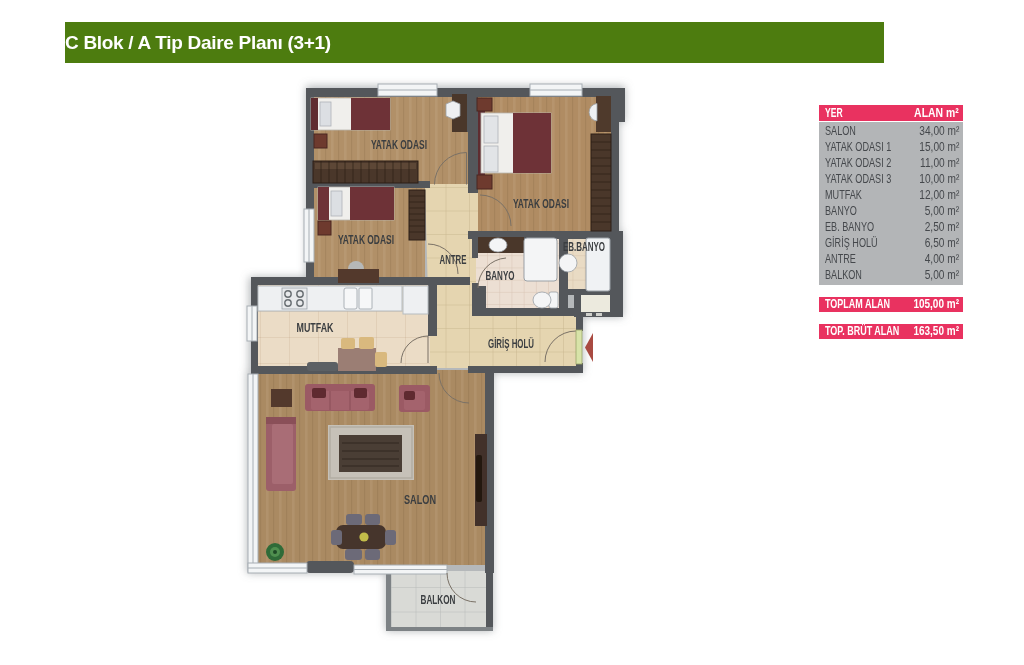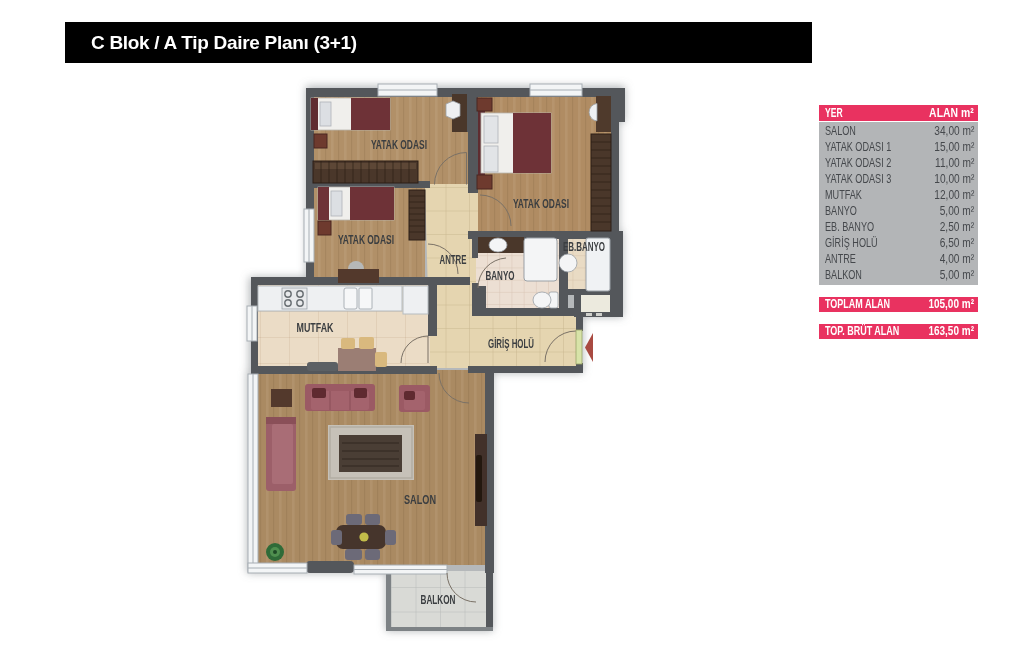--- a/index.html
+++ b/index.html
@@ -1,19 +1,19 @@
 <!DOCTYPE html>
 <html><head>
 <meta charset="utf-8">
 <style>
 html,body{margin:0;padding:0;background:#ffffff;width:1024px;height:665px;overflow:hidden;}
 body{font-family:"Liberation Sans",sans-serif;position:relative;}
-.hdr{position:absolute;left:65px;top:22px;width:747px;height:41px;background:#000000;color:#ffffff;
-font-weight:bold;font-size:19px;line-height:41px;padding-left:26px;box-sizing:border-box;letter-spacing:-0.3px;}
-.tbl{position:absolute;left:819px;top:105px;width:159px;}
+.hdr{position:absolute;left:65px;top:22px;width:819px;height:41px;background:#4d7c0f;color:#ffffff;
+font-weight:bold;font-size:19px;line-height:41px;box-sizing:border-box;letter-spacing:-0.3px;}
+.tbl{position:absolute;left:819px;top:105px;width:144px;}
 .tbl span{display:inline-block;white-space:nowrap;}
 .th{background:#e93260;color:#fff;font-weight:bold;font-size:13px;height:16px;line-height:16px;position:relative;}
 .tb{background:#b3b5b7;color:#45484c;margin-top:1px;padding:1px 0 2px 0;font-size:13px;}
 .tr{height:16px;line-height:16px;position:relative;}
 .tbl span:first-child{position:absolute;left:6px;top:0;transform:scaleX(.70);transform-origin:0 50%;}
 .tbl span:last-child{position:absolute;right:4px;top:0;transform:scaleX(.78);transform-origin:100% 50%;}
 .th span:first-child{transform:scaleX(.66);}
 .th span:last-child{transform:scaleX(.80);}
 .tf{background:#e93260;color:#fff;font-weight:bold;font-size:12.5px;height:15px;line-height:15px;position:relative;margin-top:12px;}
 .tf span:first-child{transform:scaleX(.72);}

